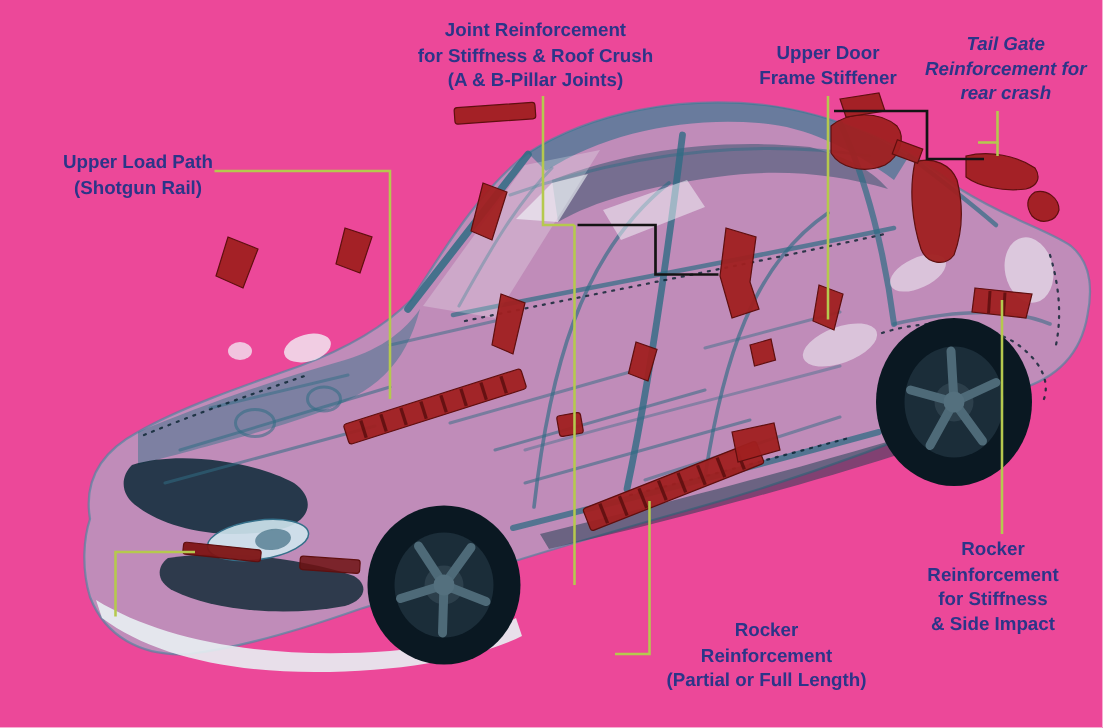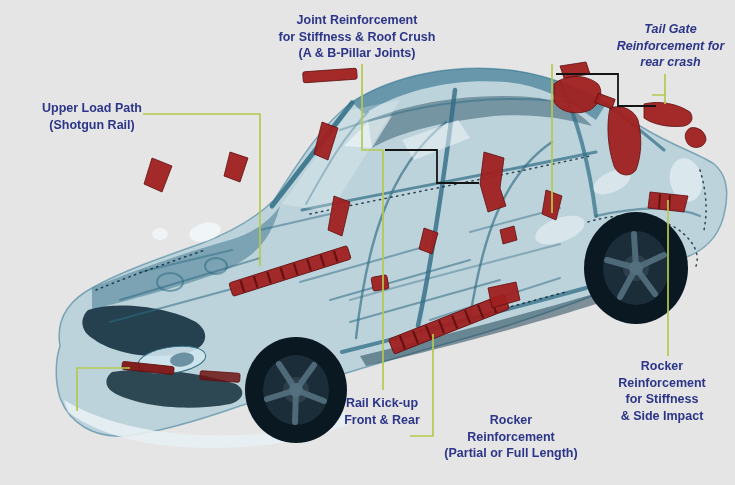--- a/index.html
+++ b/index.html
@@ -1,17 +1,17 @@
 <!DOCTYPE html>
 <html><head>
 <meta charset="utf-8">
 <style>
   html,body{margin:0;padding:0;background:#ffffff;}
   .stage{
-    position:relative;width:735px;height:485px;background:#e5e5e5;overflow:hidden;
+    position:relative;width:735px;height:485px;background:#ec4899;overflow:hidden;
     font-family:"Liberation Sans",sans-serif;
   }
   .stage svg{position:absolute;left:0;top:0;}
   .label{
     position:absolute;
     font:bold 12.5px/16.5px "Liberation Sans",sans-serif;
     color:#2c3588;
     text-align:center;
     white-space:pre-line;
     letter-spacing:0px;
@@ -228,27 +228,27 @@
   </g>
   <g fill="none" stroke="#141414" stroke-width="1.8">
     <polyline points="385,150 437,150 437,183 479,183"></polyline>
     <polyline points="556,74 618,74 618,106 656,106"></polyline>
   </g>
 </svg>
 
   <div class="label" id="label-joint">Joint Reinforcement
 for Stiffness &amp; Roof Crush
 (A &amp; B-Pillar Joints)</div>
+  <div class="label" id="label-upper-door">Upper Door
+Frame Stiffener</div>
   <div class="label" id="label-tail-gate">Tail Gate
 Reinforcement for
 rear crash</div>
   <div class="label" id="label-upper-load-path">Upper Load Path
 (Shotgun Rail)</div>
-  <div class="label" id="label-rail-kickup">Rail Kick-up
-Front &amp; Rear</div>
   <div class="label" id="label-rocker-partial">Rocker
 Reinforcement
 (Partial or Full Length)</div>
   <div class="label" id="label-rocker-side">Rocker
 Reinforcement
 for Stiffness
 &amp; Side Impact</div>
 </div>
 
 </body></html>

